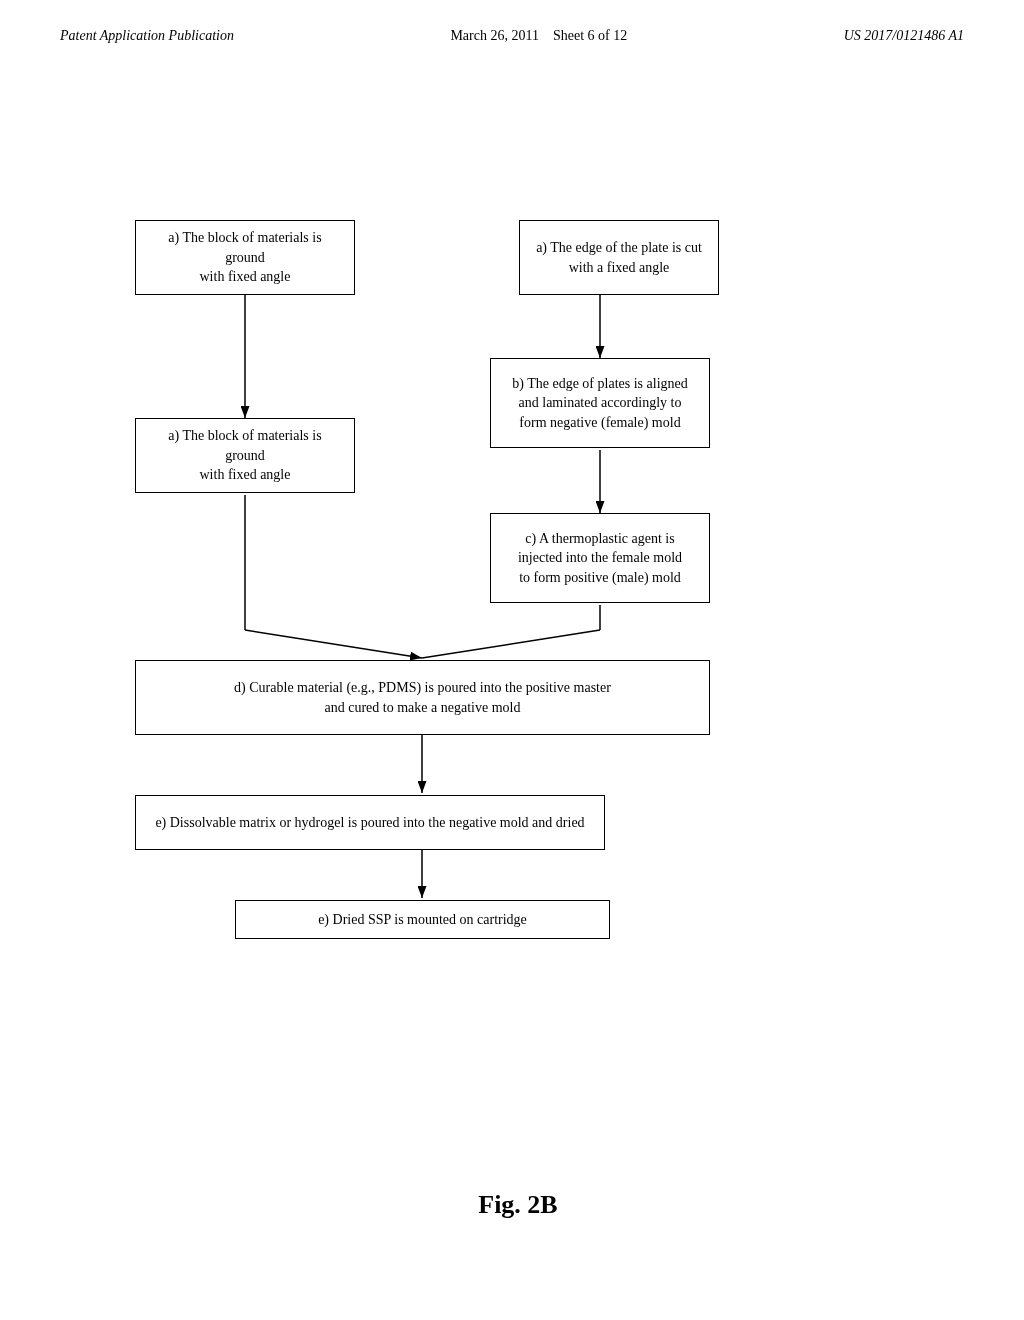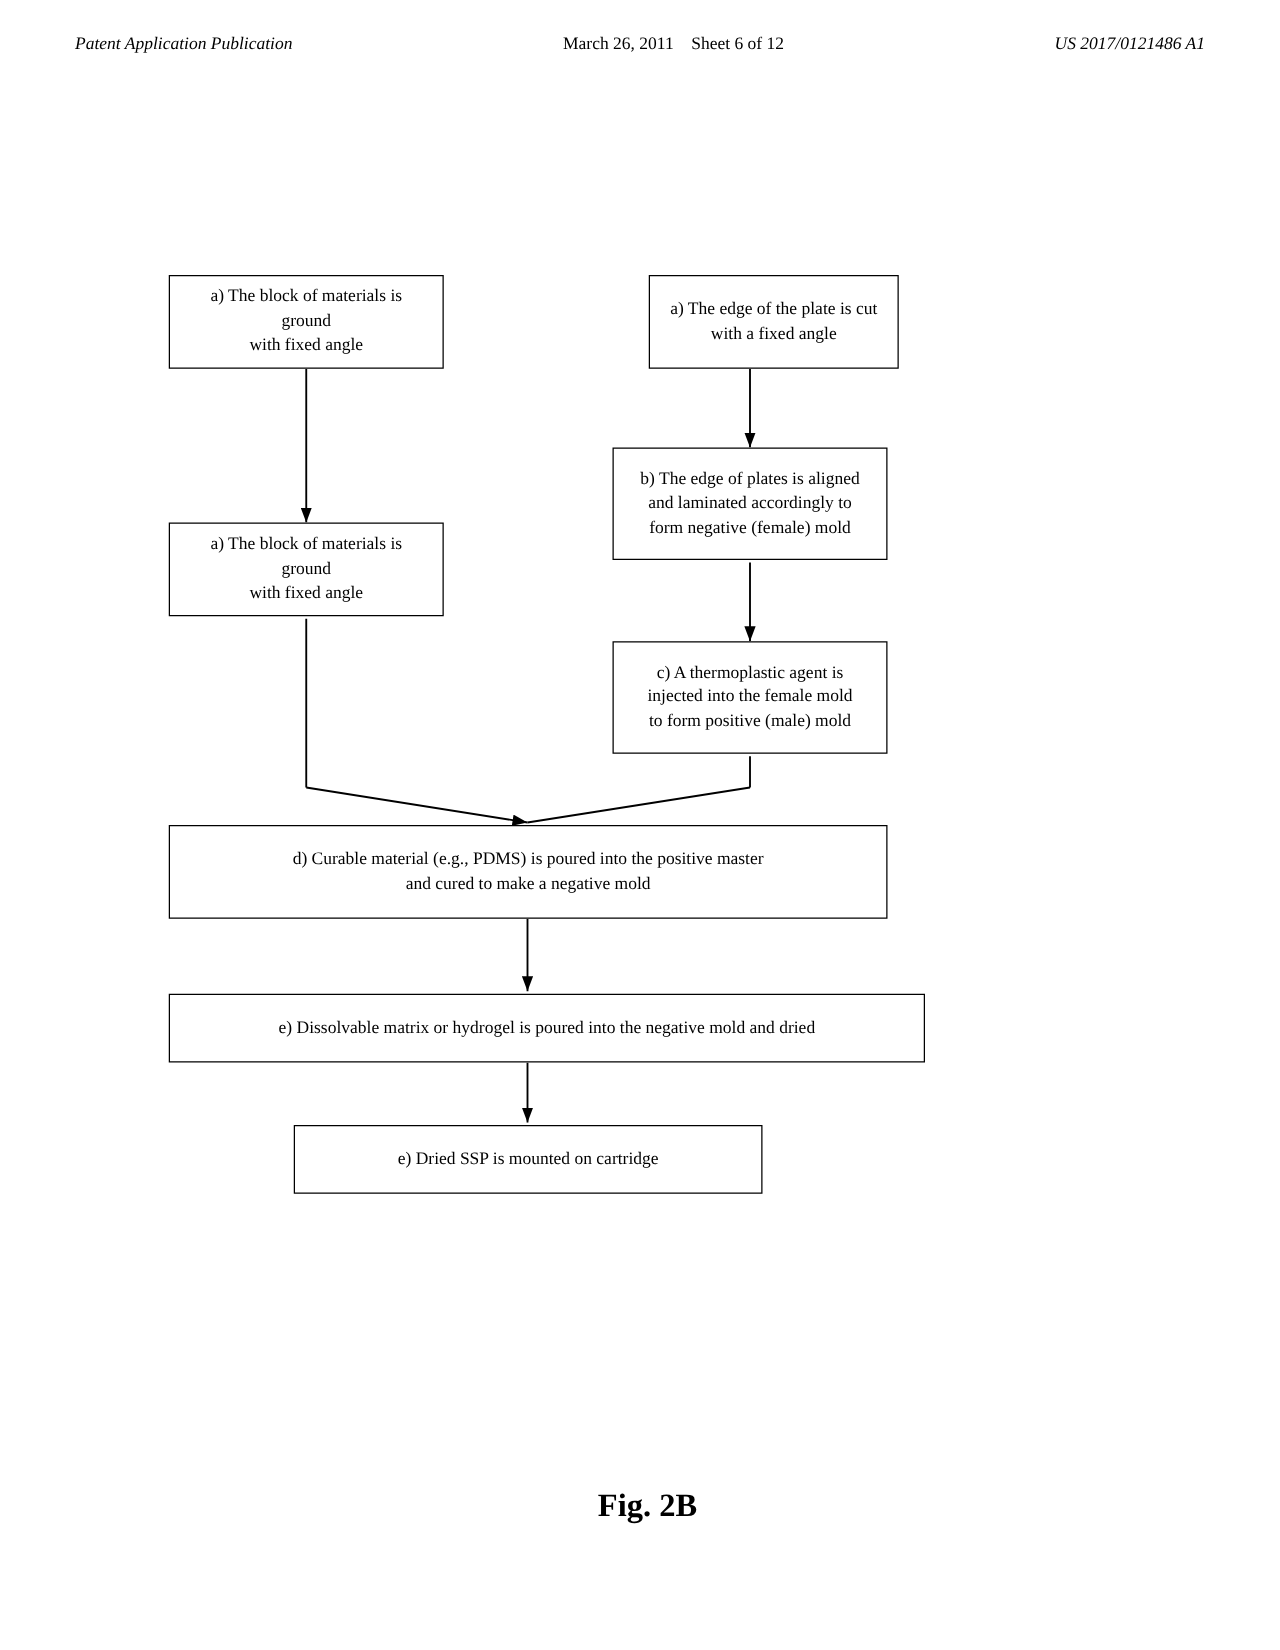--- a/index.html
+++ b/index.html
@@ -134,25 +134,25 @@
   </div>
 
   <div class="box" style="left: 430px; top: 373px; width: 220px; height: 90px;">
     <span>c) A thermoplastic agent is<br>injected into the female mold<br>to form positive (male) mold</span>
   </div>
 
   <div class="box" style="left: 75px; top: 520px; width: 575px; height: 75px;">
     <span>d) Curable material (e.g., PDMS) is poured into the positive master<br>and cured to make a negative mold</span>
   </div>
 
-  <div class="box" style="left: 75px; top: 655px; width: 605px; height: 55px;">
+  <div class="box" style="left: 75px; top: 655px; width: 470px; height: 55px;">
     <span>e) Dissolvable matrix or hydrogel is poured into the negative mold and dried</span>
   </div>
 
-  <div class="box" style="left: 175px; top: 760px; width: 375px; height: 55px;">
+  <div class="box" style="left: 175px; top: 760px; width: 375px; height: 39px;">
     <span>e) Dried SSP is mounted on cartridge</span>
   </div>
 
 </div>
 
 <div class="figure-caption">
   <span>Fig. 2B</span>
 </div>
 
 </body></html>

